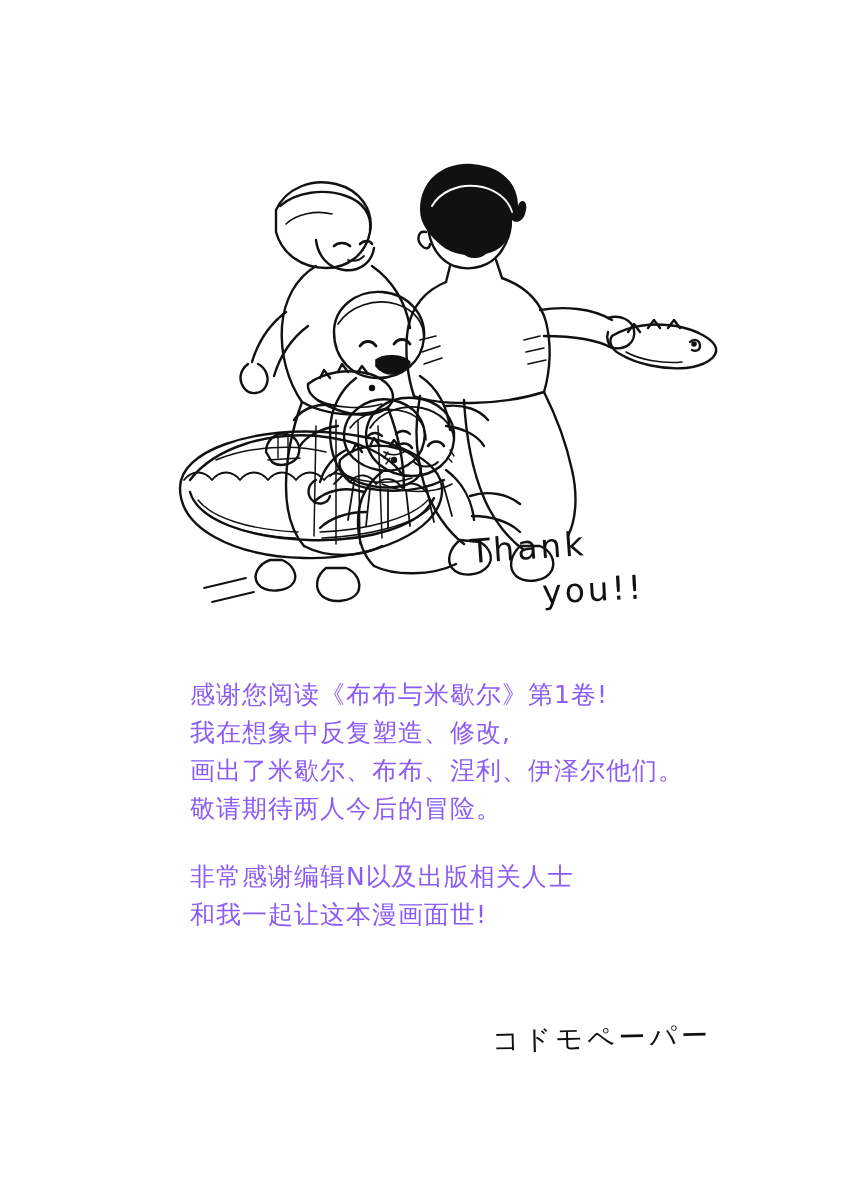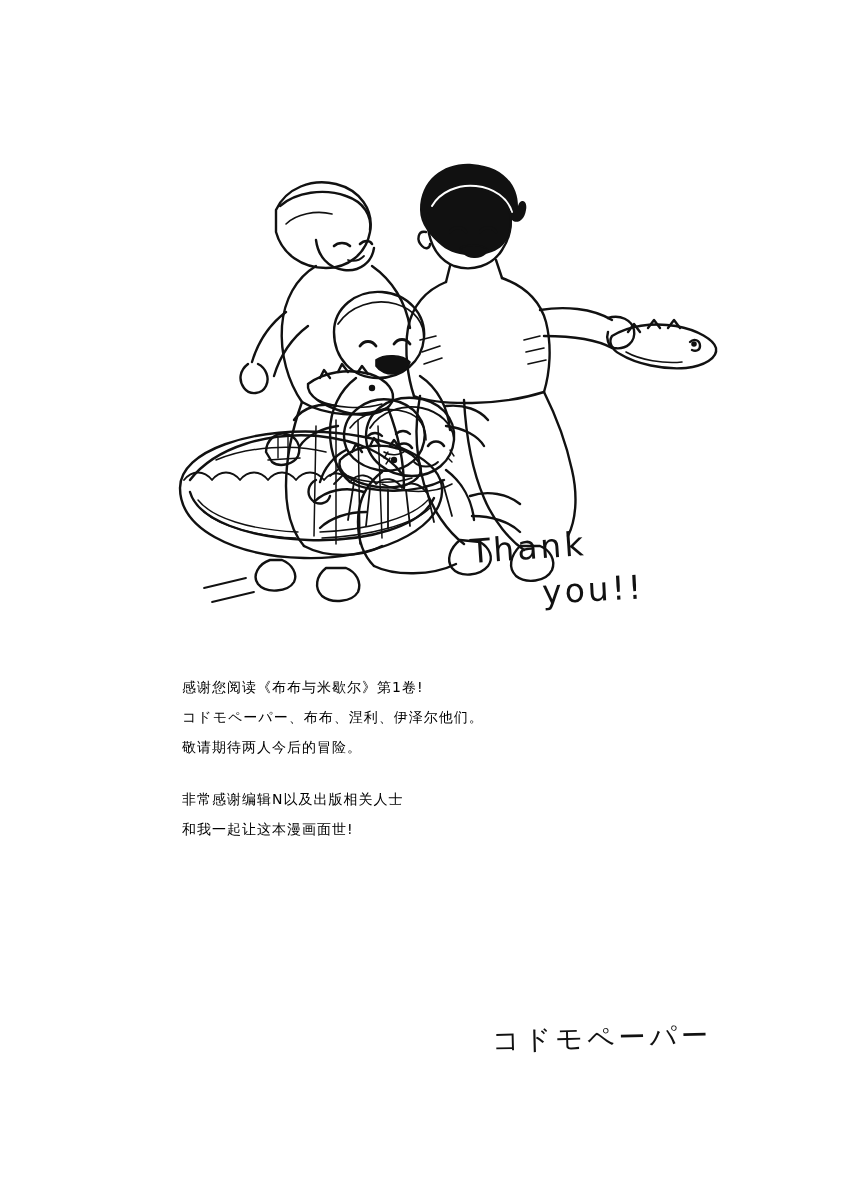--- a/index.html
+++ b/index.html
@@ -67,26 +67,26 @@
   }
 
   
   .afterword {
     position: absolute;
     left: 182px;
     top: 672px;
     width: 620px;
   }
   .afterword p {
-    margin: 0;
-    font-family: "DejaVu Sans", sans-serif;
-    font-size: 14px;
+    margin: 8px;
+    font-family: "DejaVu Sans", sans-serif;
+    font-size: 25px;
     line-height: 30px;
     letter-spacing: 1px;
-    color: #000000;
+    color: #8b5cf6;
     white-space: nowrap;
   }
   .afterword .para-gap {
     height: 22px;
   }
 
   
   .signature {
     position: absolute;
     left: 492px;
@@ -274,21 +274,22 @@
     </svg>
   </div>
 
   <div class="thank-you">
     <span class="line1">Thank</span>
     <span class="line2">you!!</span>
   </div>
 
   <div class="afterword">
     <p>感谢您阅读《布布与米歇尔》第1卷!</p>
-    <p>コドモペーパー、布布、涅利、伊泽尔他们。</p>
+    <p>我在想象中反复塑造、修改,</p>
+    <p>画出了米歇尔、布布、涅利、伊泽尔他们。</p>
     <p>敬请期待两人今后的冒险。</p>
     <div class="para-gap"></div>
     <p>非常感谢编辑N以及出版相关人士</p>
     <p>和我一起让这本漫画面世!</p>
   </div>
 
   <div class="signature">コドモペーパー</div>
 
   <div class="corner-marks"></div>
 

